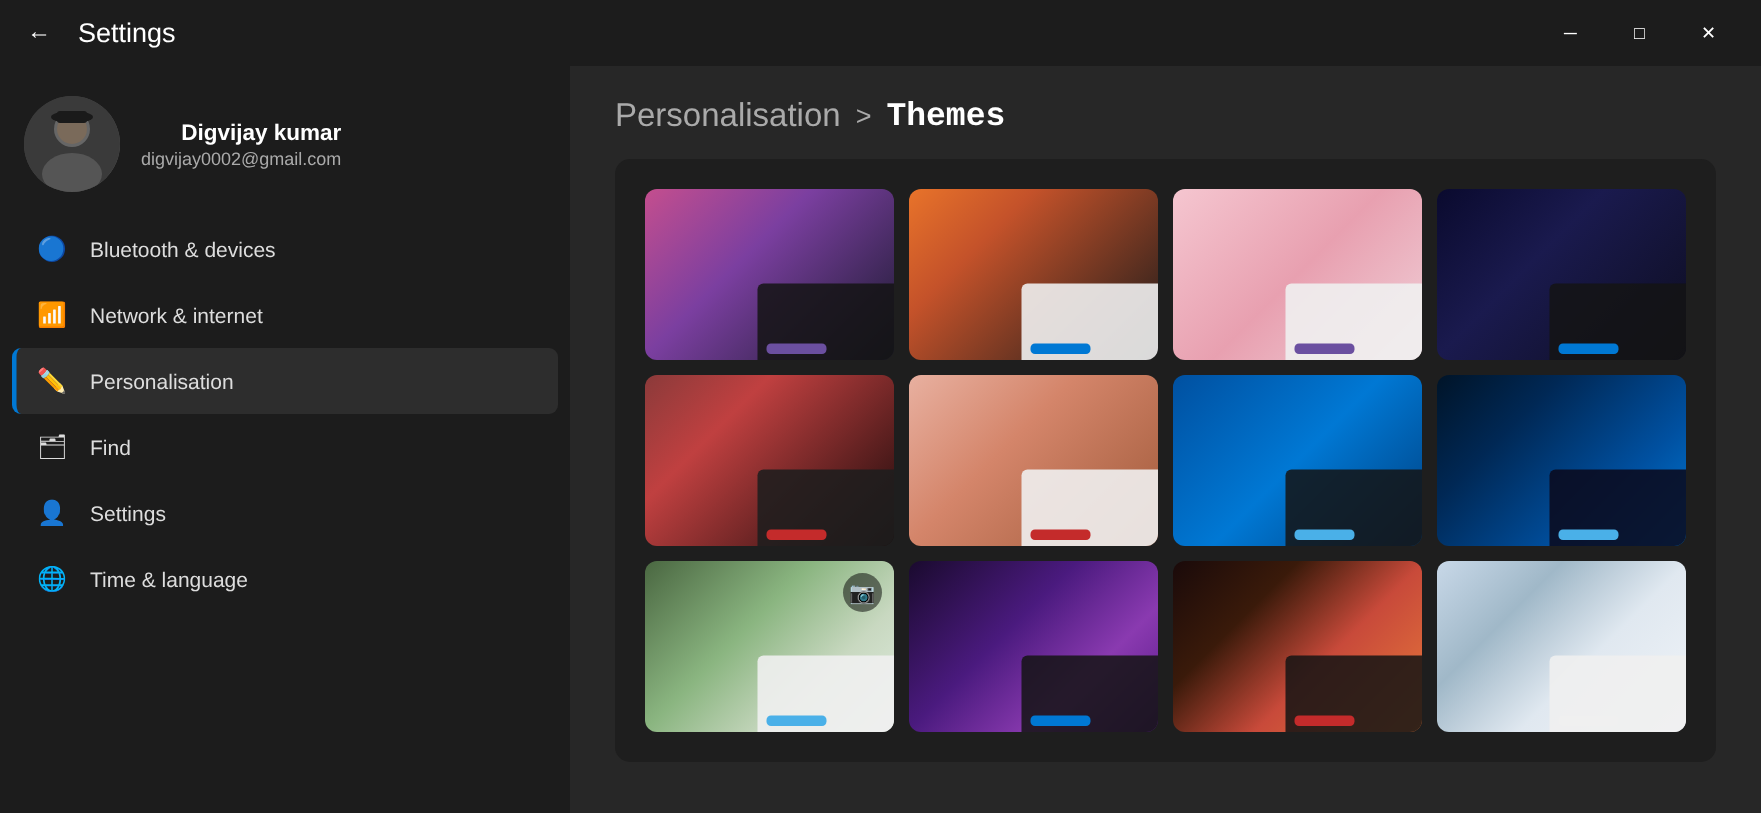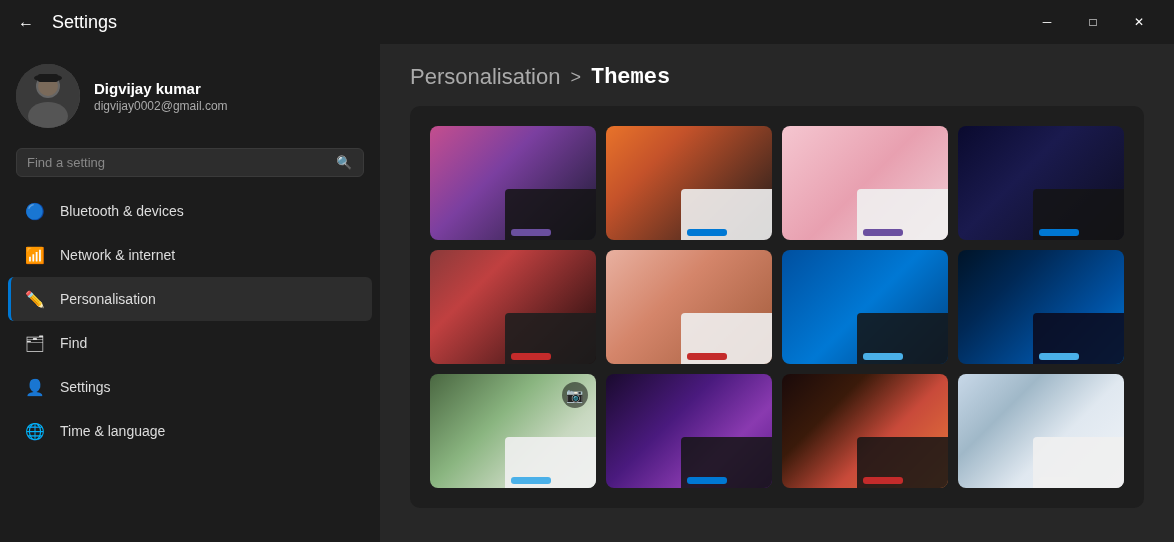--- a/index.html
+++ b/index.html
@@ -85,21 +85,21 @@
       background: #555;
       overflow: hidden;
       flex-shrink: 0;
     }
     .user-avatar-img {
       width: 100%; height: 100%;
       background: linear-gradient(135deg, #3a3a3a 0%, #666 100%);
       display: flex; align-items: center; justify-content: center;
       font-size: 28px;
     }
-    .user-info { display: flex; flex-direction: column; gap: 2px; }
+    .user-info { display: flex; flex-direction: column; gap: 2px; align-items: flex-end; }
     .user-name { color: #fff; font-size: 15px; font-weight: 600; }
     .user-email { color: #aaa; font-size: 12px; }
 
     
     .search-container {
       padding: 4px 16px 12px 16px;
     }
     .search-box {
       display: flex;
       align-items: center;
@@ -306,26 +306,20 @@
             <rect x="22" y="10" width="20" height="8" rx="2" fill="#1a1a1a"></rect>
           </svg>
         </div>
       </div>
       <div class="user-info">
         <span class="user-name">Digvijay kumar</span>
         <span class="user-email">digvijay0002@gmail.com</span>
       </div>
     </div>
 
-    <div class="search-container">
-      <div class="search-box">
-        <input type="text" placeholder="Find a setting" style="">
-        <span class="search-icon">🔍</span>
-      </div>
-    </div>
 
     <nav id="sidebar-nav">
         <div class="nav-item">
     <span class="nav-icon">🔵</span>
     <span>Bluetooth &amp; devices</span>
   </div>
         <div class="nav-item">
     <span class="nav-icon">📶</span>
     <span>Network &amp; internet</span>
   </div>

